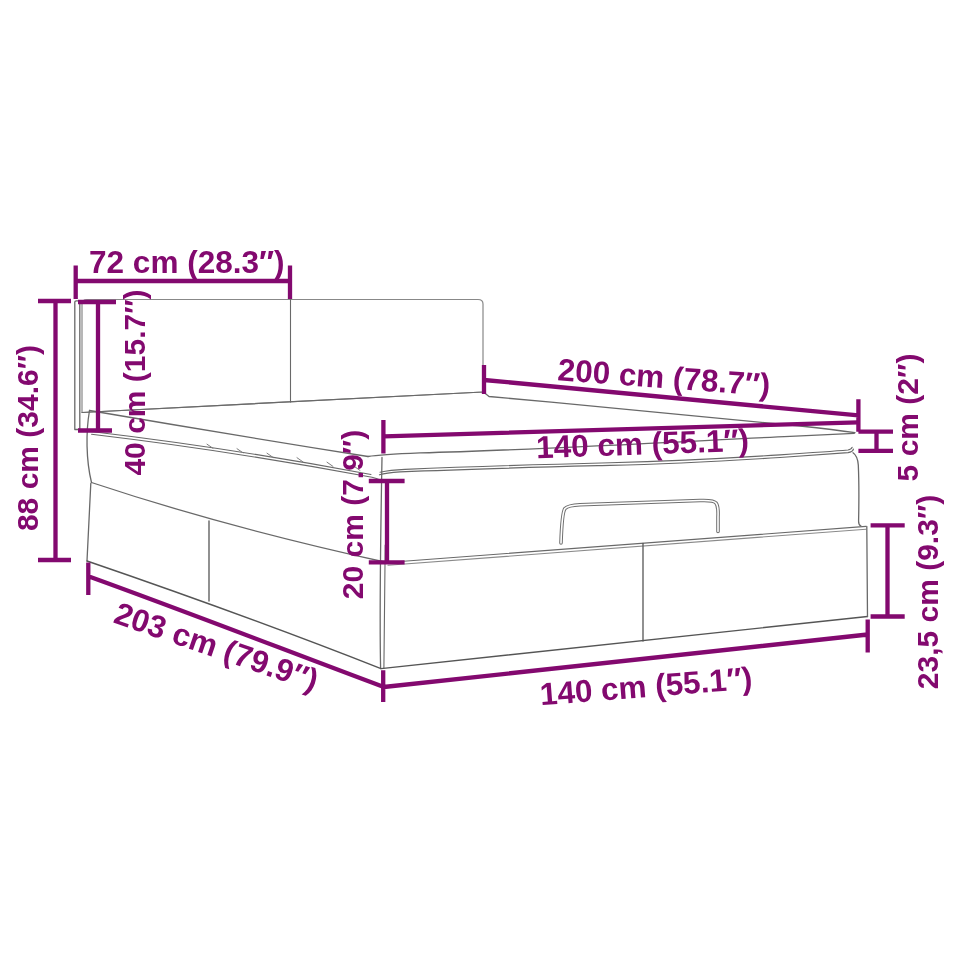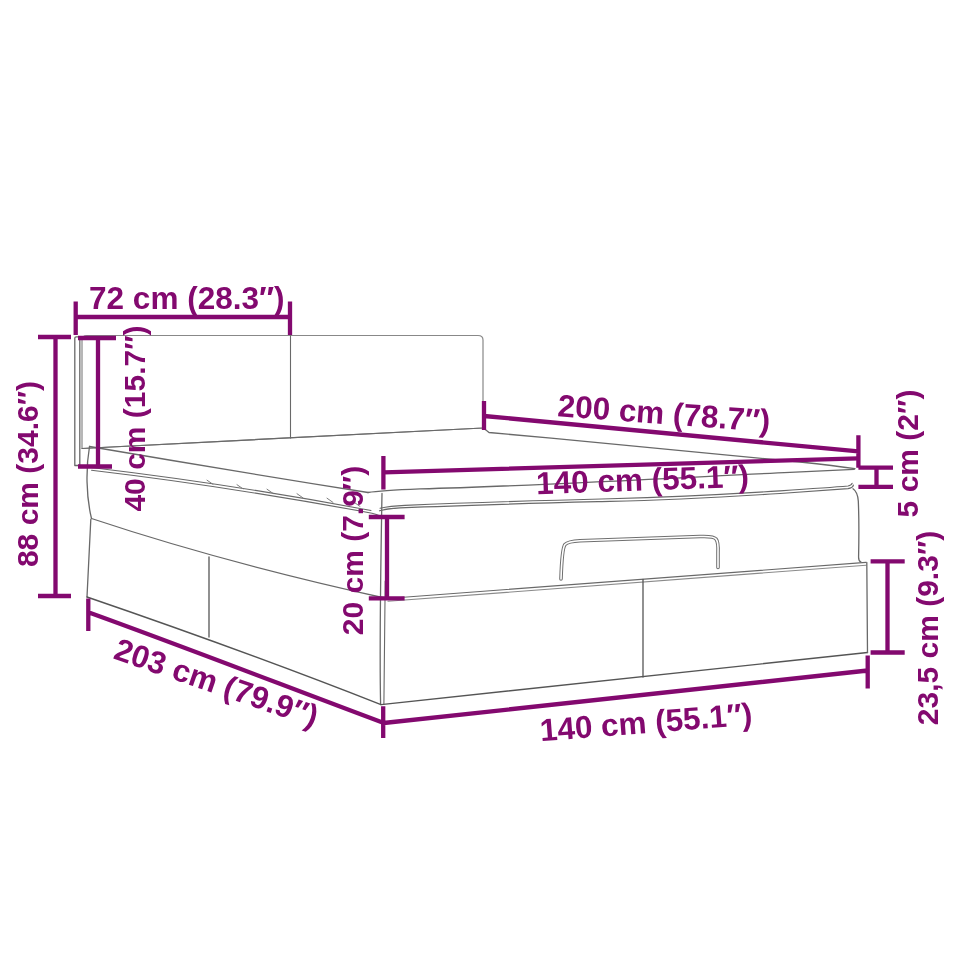--- a/index.html
+++ b/index.html
@@ -1,16 +1,16 @@
 <!DOCTYPE html>
 <html><head>
 <meta charset="utf-8">
 <style>
   html,body{margin:0;padding:0;background:#ffffff;}
-  .wrap{width:955px;height:817px;position:relative;overflow:hidden;margin-top:36px;}
+  .wrap{width:955px;height:817px;position:relative;overflow:hidden;}
   text{font-family:"Liberation Sans", sans-serif;font-weight:bold;font-size:31.5px;fill:#83096F;}
 </style>
 </head>
 <body>
 <div class="wrap">
 <svg width="955" height="955" viewBox="0 0 955 955">
 <rect x="0" y="0" width="955" height="955" fill="#ffffff"></rect>
 
 <g stroke="#696969" stroke-width="1.3" fill="none" stroke-linejoin="round" stroke-linecap="round">
 

